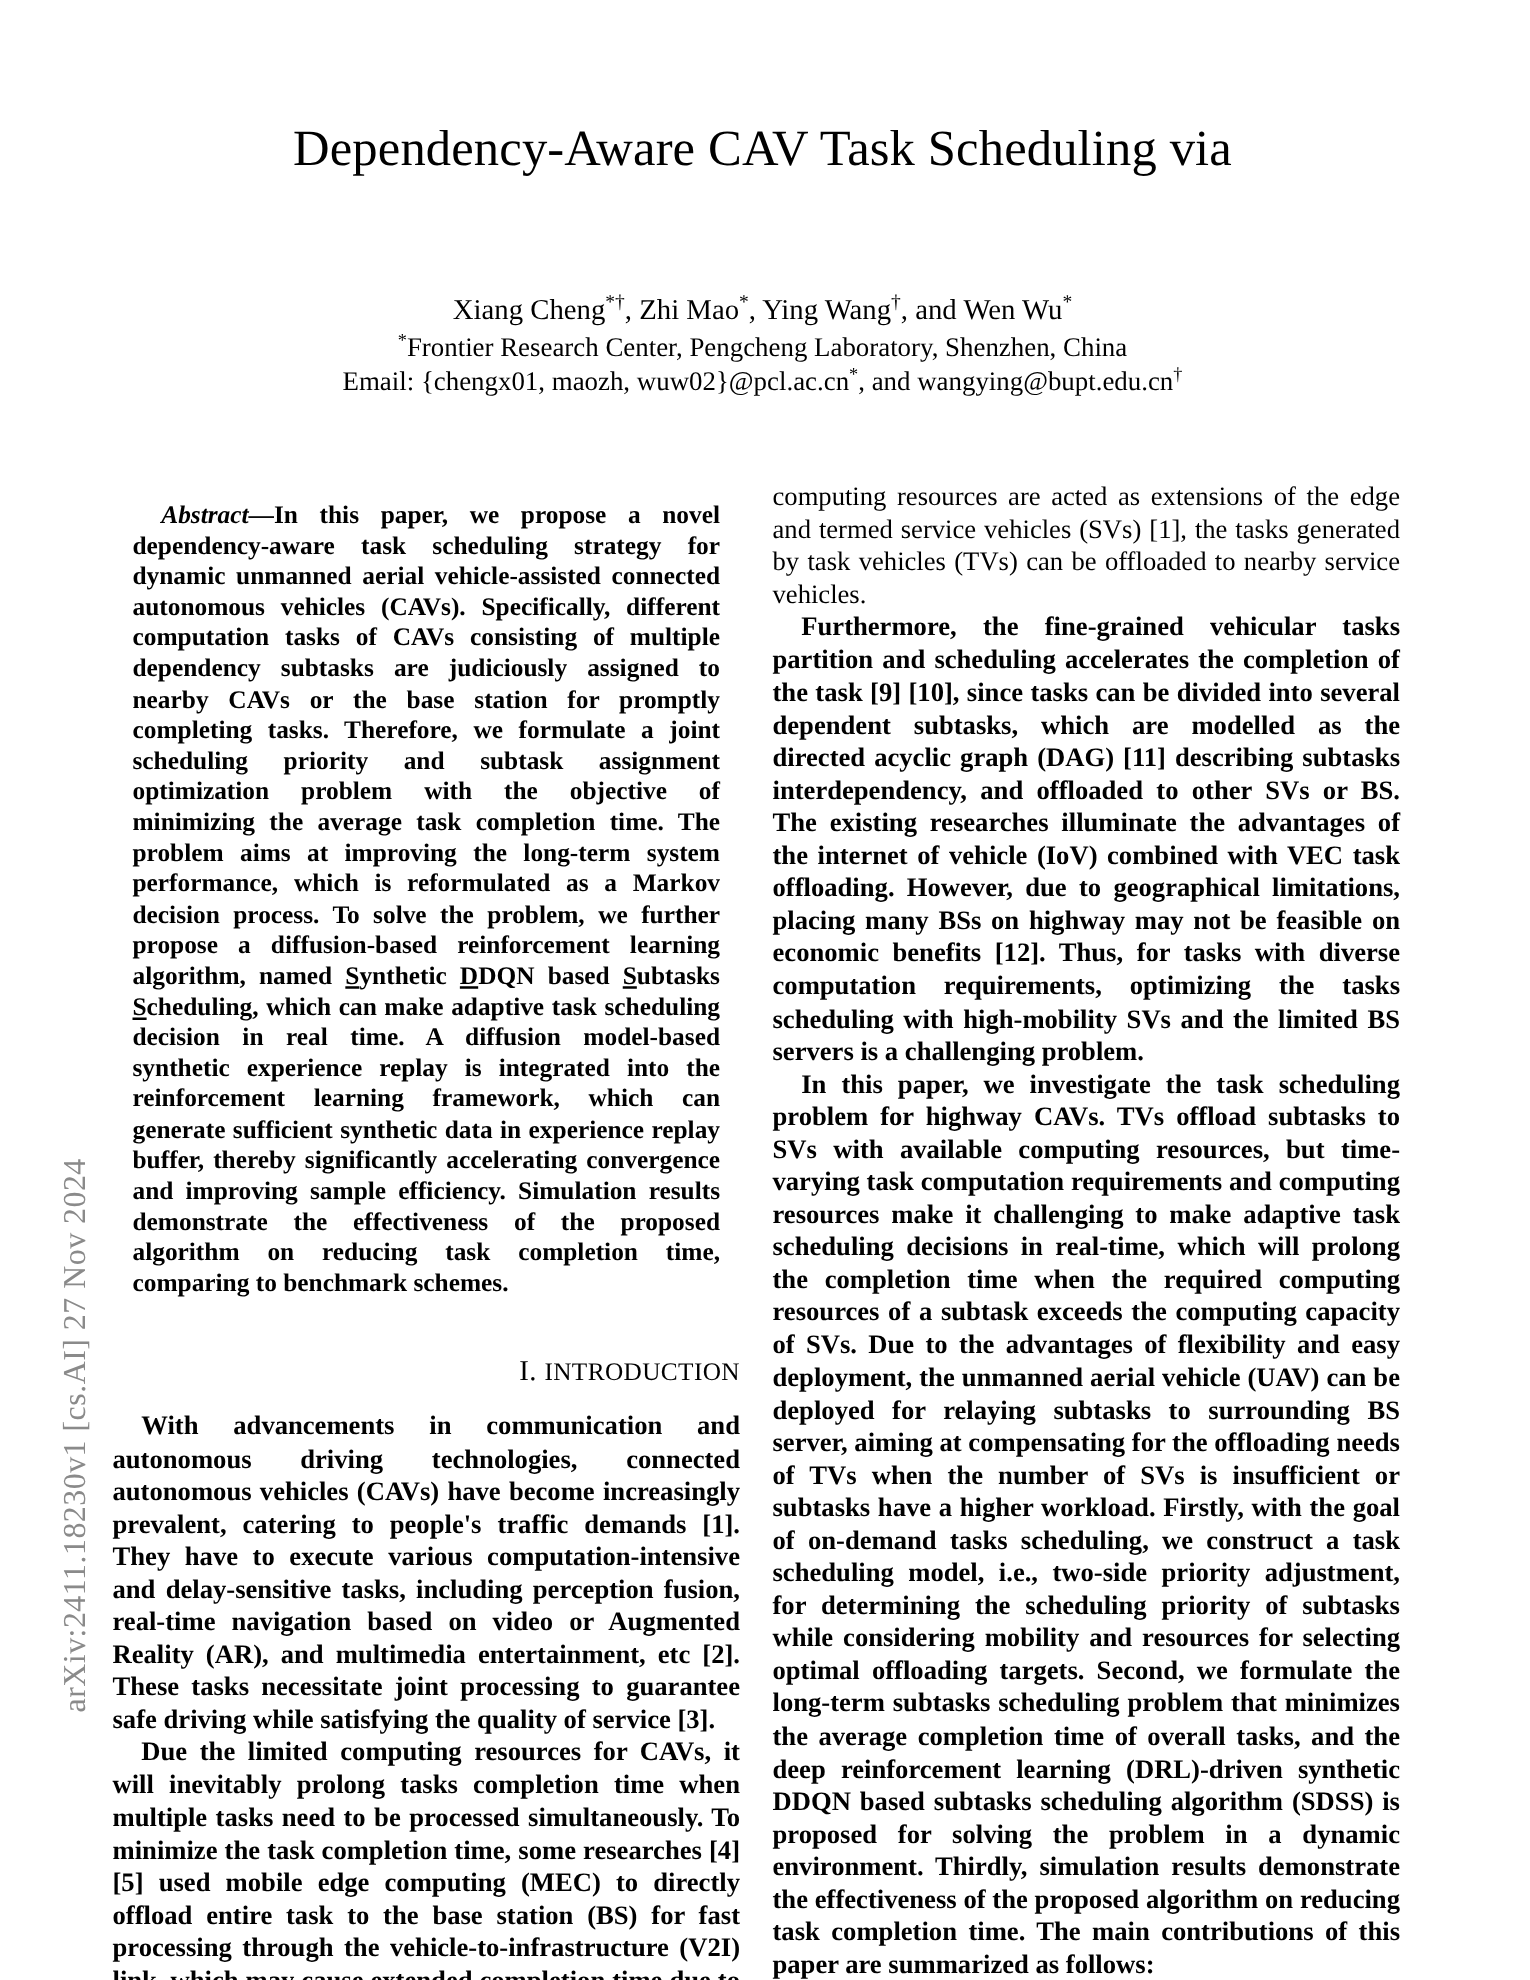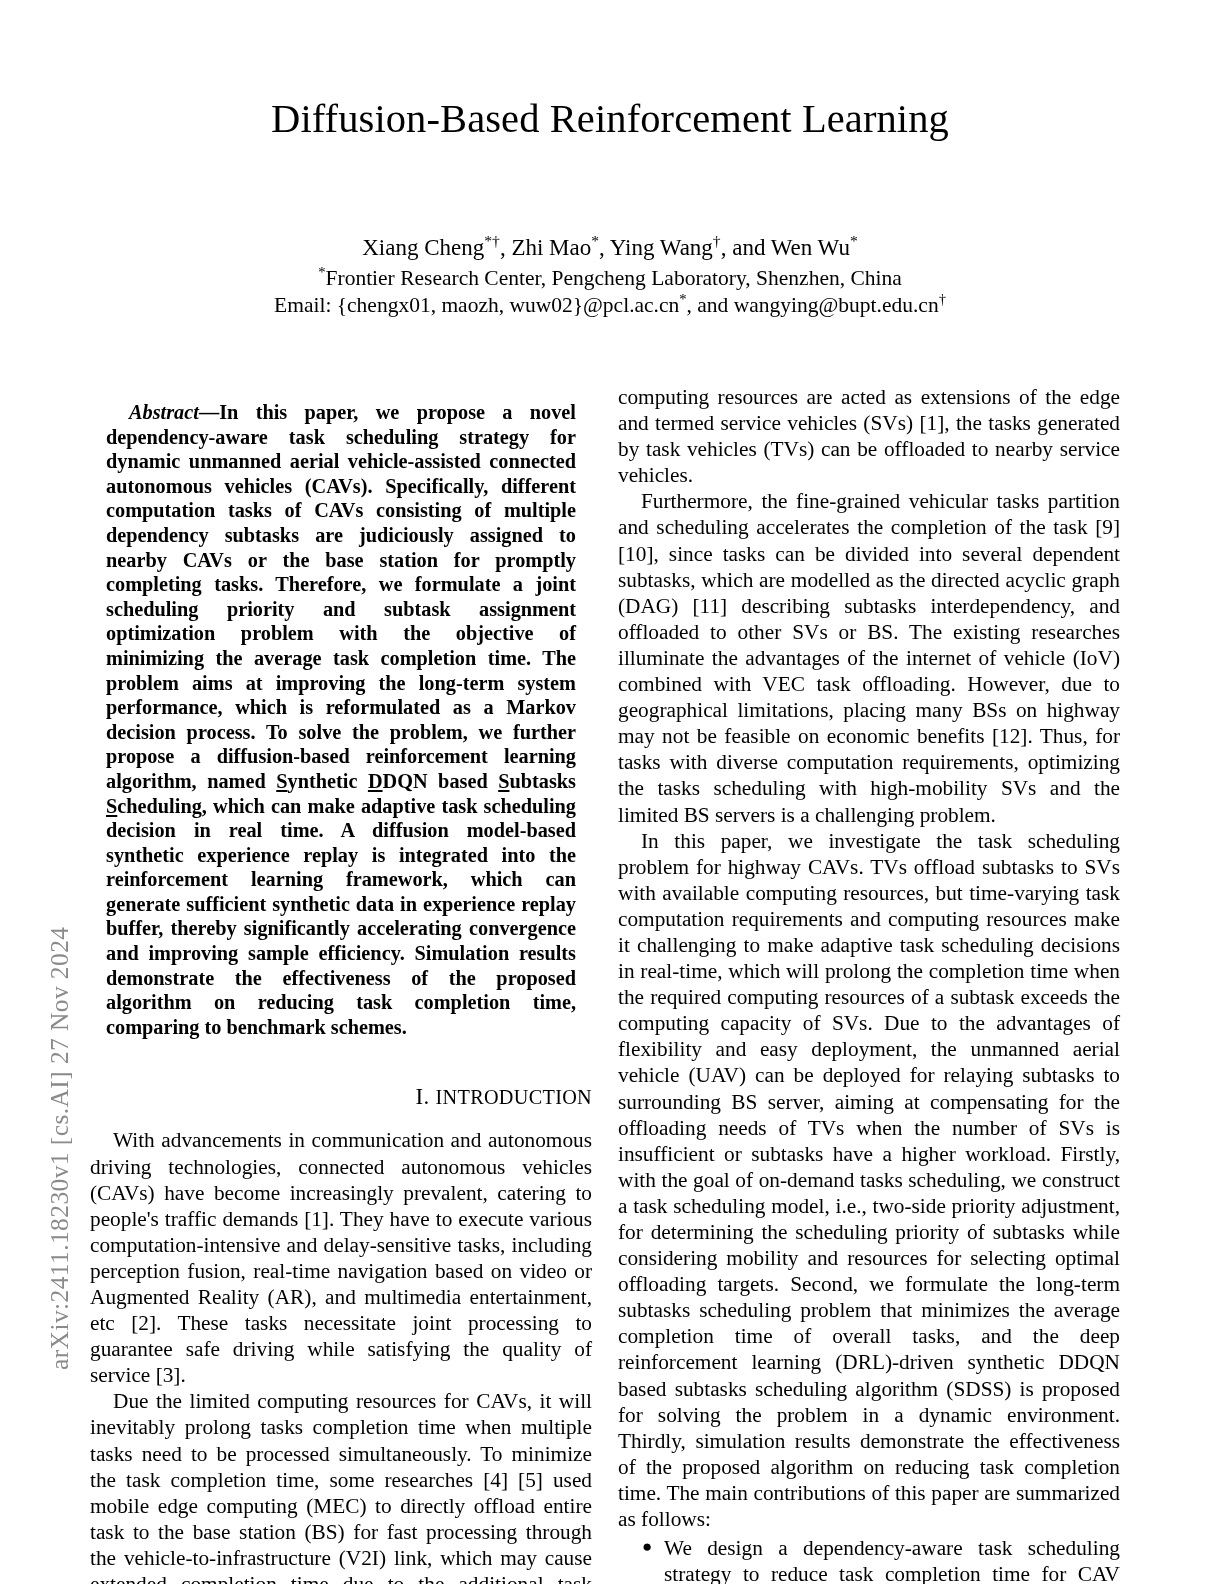--- a/index.html
+++ b/index.html
@@ -107,21 +107,21 @@
   .col.right { left: 528px; }
 
   p.body {
     margin: 0;
     font-size: 21.3px;
     line-height: 26.1px;
     text-align: justify;
     text-justify: inter-word;
     hyphens: manual;
   }
-  p.body.indent { text-indent: 23px; }
+  p.body.indent { text-indent: 23px; font-weight: bold; }
 
   p.abstract {
     margin: 16px;
     font-size: 20.3px;
     line-height: 24.6px;
     font-weight: bold;
     text-align: justify;
     text-indent: 23px;
   }
   p.abstract .ab-head {
@@ -166,21 +166,21 @@
 <body>
 
 <div id="arxiv-stamp">
   <div class="stamp-text">arXiv:2411.18230v1  [cs.AI]  27 Nov 2024</div>
 </div>
 
 <div id="page">
 
   <div id="title-block">
     <h1 id="paper-title">
-      <span class="tline">Diffusion-Based Reinforcement Learning</span>
+      <span class="tline">Dependency-Aware CAV Task Scheduling via</span>
     </h1>
   </div>
 
   <div id="authors-block">
     <span class="authors-line">Xiang Cheng<sup class="mk">*</sup><sup class="mk">†</sup>, Zhi Mao<sup class="mk">*</sup>, Ying Wang<sup class="mk">†</sup>, and Wen Wu<sup class="mk">*</sup></span>
     <span class="affil-line"><sup class="mk">*</sup>Frontier Research Center, Pengcheng Laboratory, Shenzhen, China</span>
     <span class="affil-line">Email: {chengx01, maozh, wuw02}@pcl.ac.cn<sup class="mk">*</sup>, and wangying@bupt.edu.cn<sup class="mk">†</sup></span>
   </div>
 
   <div id="columns">

